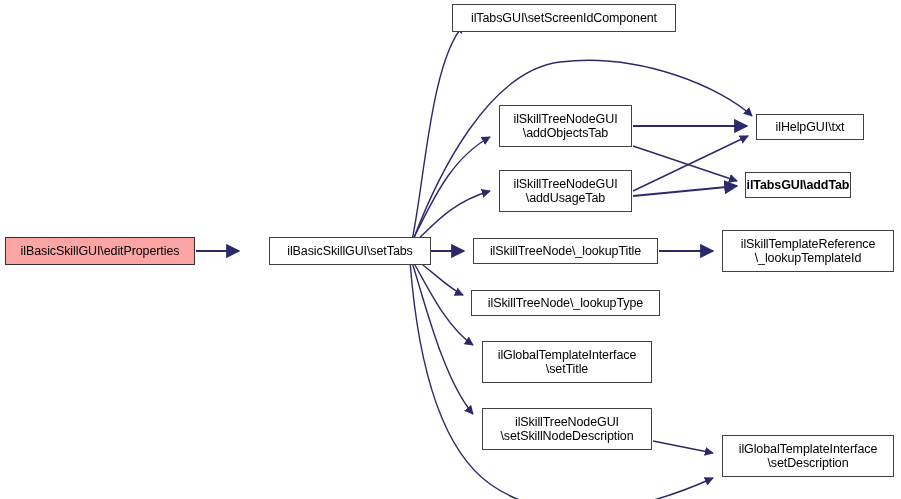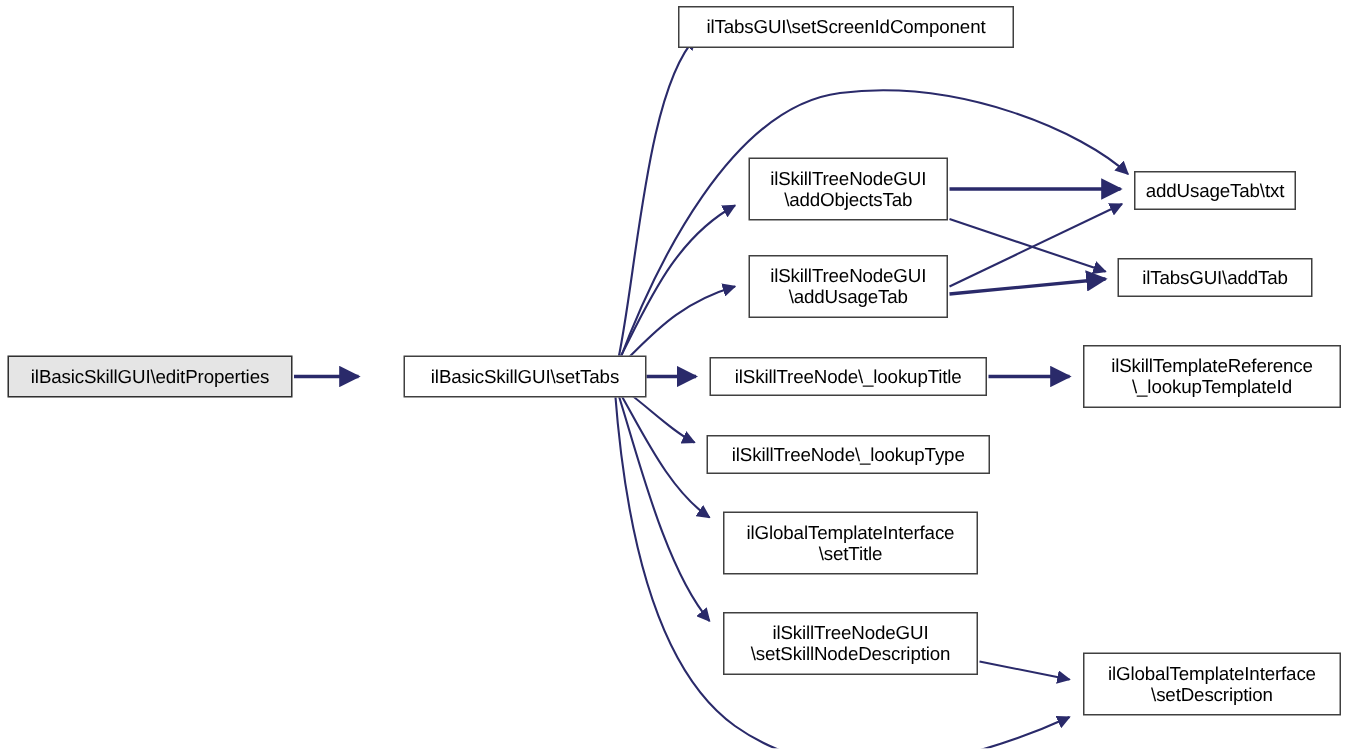--- a/index.html
+++ b/index.html
@@ -34,21 +34,21 @@
     font-size: 12.5px;
     line-height: 14px;
     display: flex;
     align-items: center;
     justify-content: center;
     text-align: center;
     white-space: pre-line;
     letter-spacing: -0.1px;
   }
   .node.root {
-    background: #e5e5e5;
+    background: #fca5a5;
     border-color: #303030;
   }
   .node-label {
     display: block;
     padding: 0 3px;
   }
 </style>
 </head>
 <body>
 
@@ -87,21 +87,21 @@
       <div class="node" style="left: 499px; top: 105px; width: 133px; height: 42px;"><span class="node-label">ilSkillTreeNodeGUI
 \addObjectsTab</span></div>
       <div class="node" style="left: 499px; top: 170px; width: 133px; height: 42px;"><span class="node-label">ilSkillTreeNodeGUI
 \addUsageTab</span></div>
       <div class="node" style="left: 473px; top: 238px; width: 185px; height: 26px;"><span class="node-label">ilSkillTreeNode\_lookupTitle</span></div>
       <div class="node" style="left: 471px; top: 290px; width: 189px; height: 26px;"><span class="node-label">ilSkillTreeNode\_lookupType</span></div>
       <div class="node" style="left: 482px; top: 341px; width: 170px; height: 42px;"><span class="node-label">ilGlobalTemplateInterface
 \setTitle</span></div>
       <div class="node" style="left: 482px; top: 408px; width: 170px; height: 42px;"><span class="node-label">ilSkillTreeNodeGUI
 \setSkillNodeDescription</span></div>
-      <div class="node" style="left: 756px; top: 114px; width: 108px; height: 26px;"><span class="node-label">addUsageTab\txt</span></div>
-      <div class="node" style="left: 745px; top: 172px; width: 130px; height: 26px;"><span class="node-label">ilTabsGUI\addTab</span></div>
+      <div class="node" style="left: 756px; top: 114px; width: 108px; height: 26px;"><span class="node-label">ilHelpGUI\txt</span></div>
+      <div class="node" style="left: 745px; top: 172px; width: 106px; height: 26px; font-weight: bold;"><span class="node-label">ilTabsGUI\addTab</span></div>
       <div class="node" style="left: 722px; top: 230px; width: 172px; height: 42px;"><span class="node-label">ilSkillTemplateReference
 \_lookupTemplateId</span></div>
       <div class="node" style="left: 722px; top: 435px; width: 172px; height: 42px;"><span class="node-label">ilGlobalTemplateInterface
 \setDescription</span></div>
     </div>
 
 </div>
 
 </body></html>

